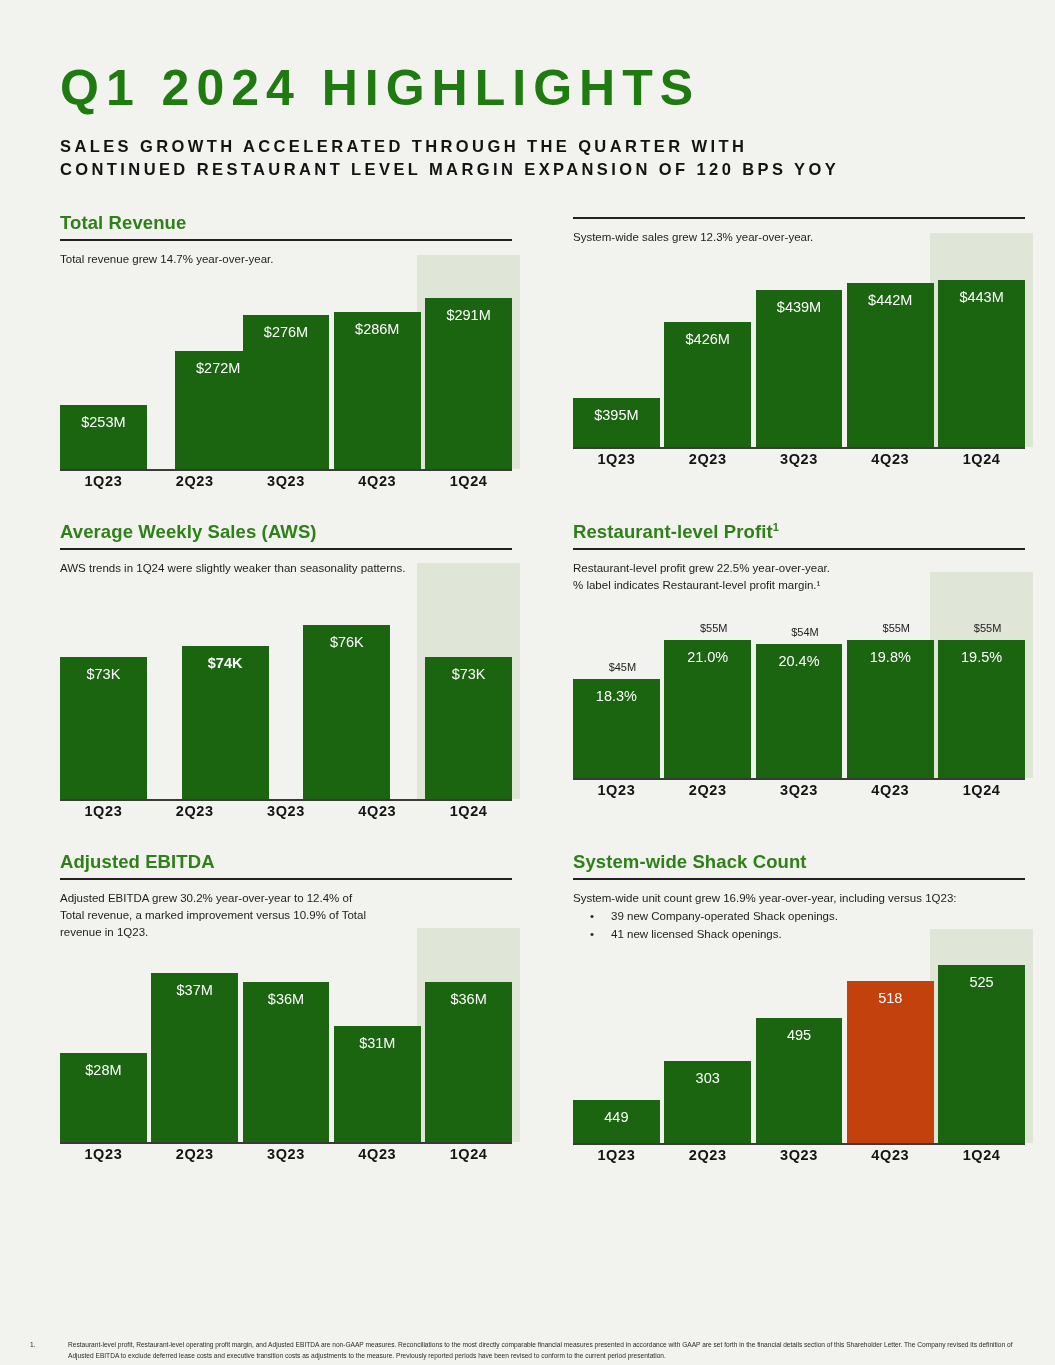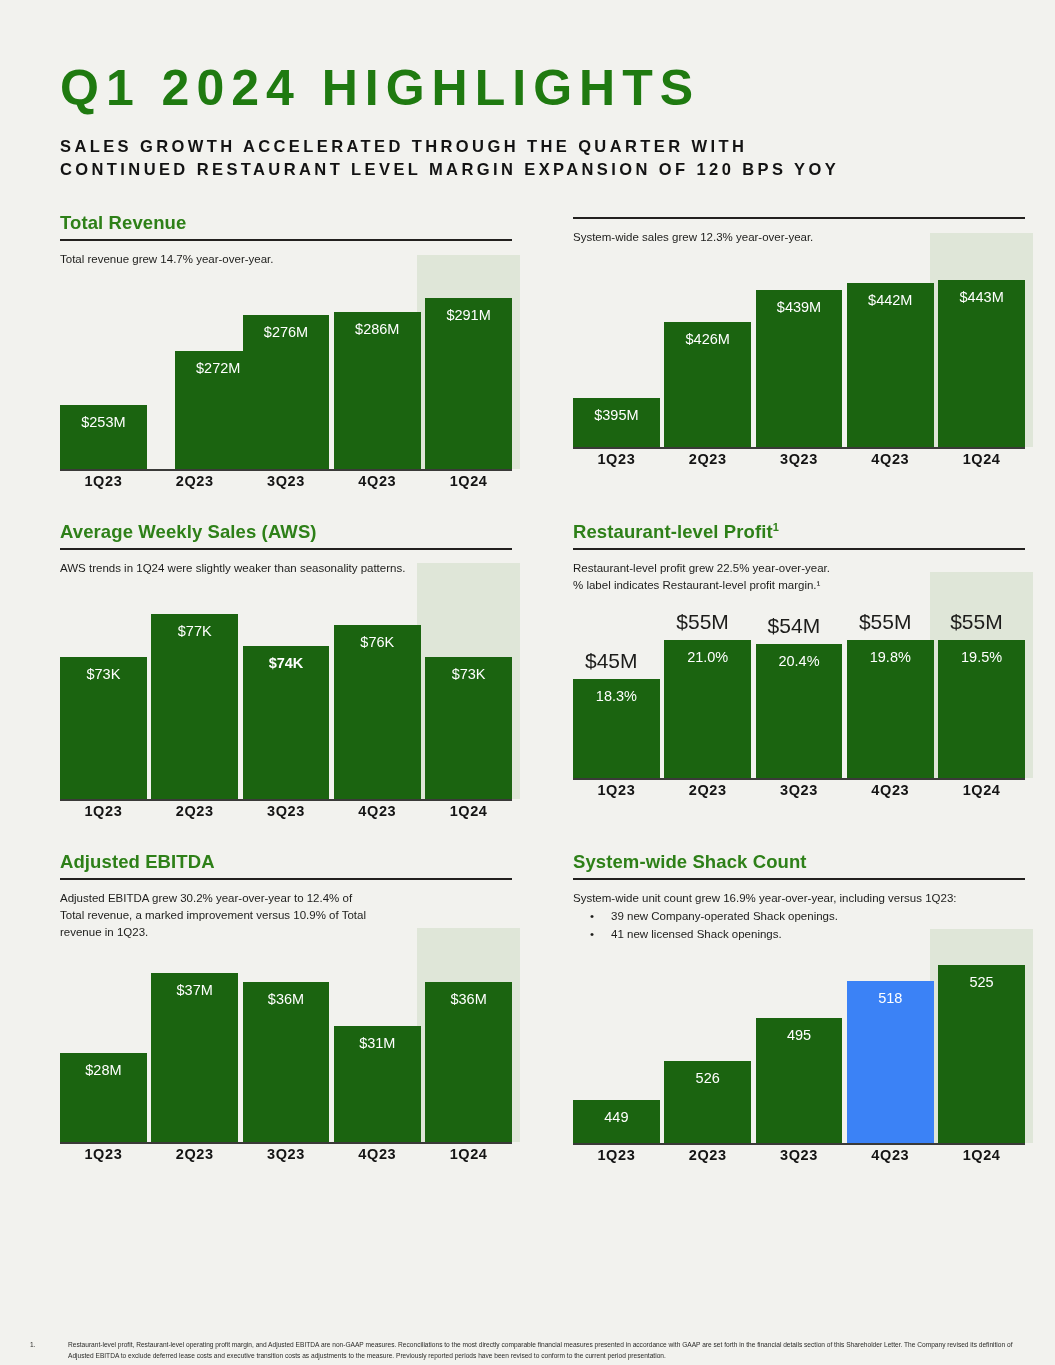--- a/index.html
+++ b/index.html
@@ -100,21 +100,22 @@
   .bar .inlabel {
     position: absolute;
     top: 9px;
     color: #ffffff;
     font-size: 14.5px;
     white-space: nowrap;
   }
   .toplabel {
     position: absolute;
     left: 12px; right: 0;
-    font-size: 21px;
+    text-align: center;
+    font-size: 11px;
     color: #1d1d1b;
     z-index: 2;
   }
   .xaxis {
     position: relative;
     display: flex;
     justify-content: space-between;
     margin-top: 0;
     height: 34px;
   }
@@ -240,25 +241,20 @@
         <div class="rule"></div>
         <div class="panel-desc">AWS trends in 1Q24 were slightly weaker than seasonality patterns.</div>
         <div class="chart">
           <div class="plot" style="height: 218px;">
             <div class="col">
               <div class="bar" style="height: 142px; background: rgb(27, 100, 16);">
                 <span class="inlabel">$73K</span>
               </div>
             </div>
             <div class="col">
-              <div class="bar" style="height: 185px; background: rgb(27, 100, 16);">
-                <span class="inlabel">$77K</span>
-              </div>
-            </div>
-            <div class="col">
               <div class="bar" style="height: 153px; background: rgb(27, 100, 16); font-weight: bold;">
                 <span class="inlabel">$74K</span>
               </div>
             </div>
             <div class="col">
               <div class="bar" style="height: 174px; background: rgb(27, 100, 16);">
                 <span class="inlabel">$76K</span>
               </div>
             </div>
             <div class="col">
@@ -385,30 +381,30 @@
         </div>
         <div class="chart">
           <div class="plot" style="height: 196px;">
             <div class="col">
               <div class="bar" style="height: 43px; background: rgb(27, 100, 16);">
                 <span class="inlabel">449</span>
               </div>
             </div>
             <div class="col">
               <div class="bar" style="height: 82px; background: rgb(27, 100, 16);">
-                <span class="inlabel">526</span>
+                <span class="inlabel">303</span>
               </div>
             </div>
             <div class="col">
               <div class="bar" style="height: 125px; background: rgb(27, 100, 16);">
                 <span class="inlabel">495</span>
               </div>
             </div>
             <div class="col">
-              <div class="bar" style="height: 166px; background: #3b82f6; margin-top: 32px;">
+              <div class="bar" style="height: 166px; background: #c2410c; margin-top: 32px;">
                 <span class="inlabel">518</span>
               </div>
             </div>
             <div class="col">
               <div class="band" style="bottom: 0px; height: 214px;"></div>
               <div class="bar" style="height: 178px; background: rgb(27, 100, 16);">
                 <span class="inlabel">525</span>
               </div>
             </div>
           </div>

